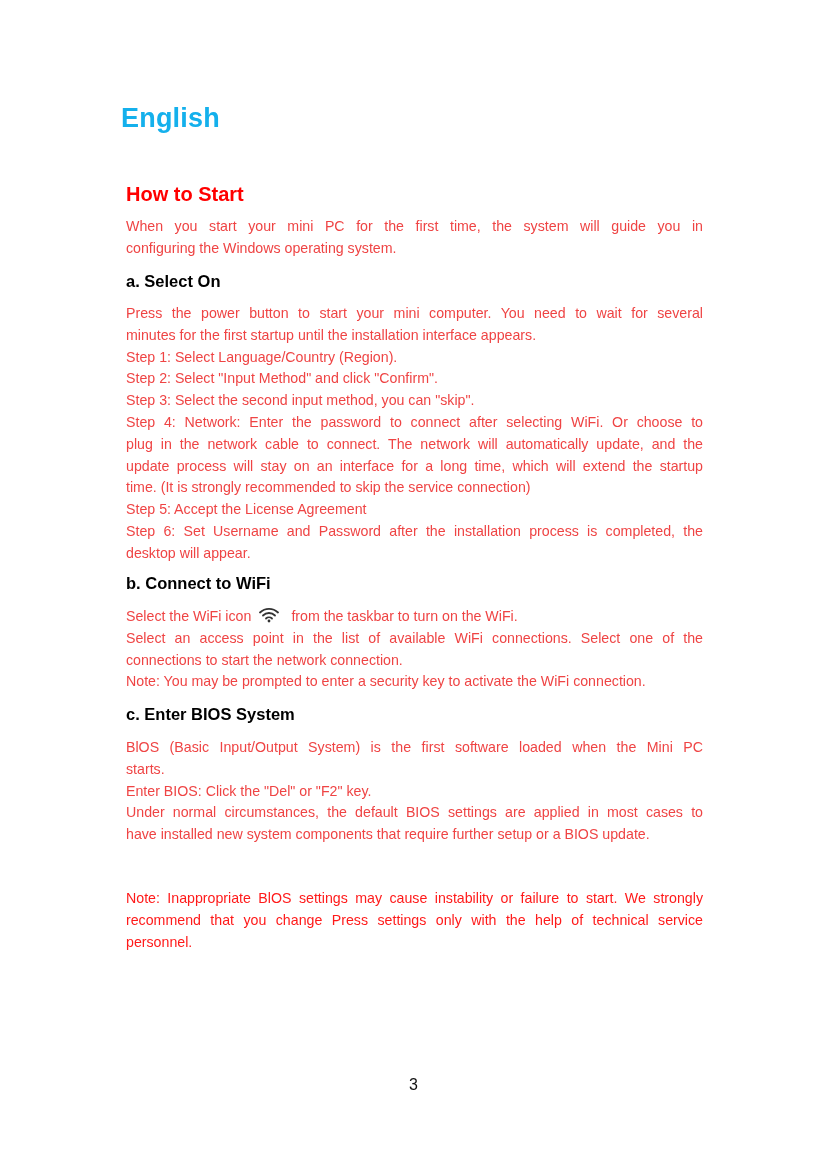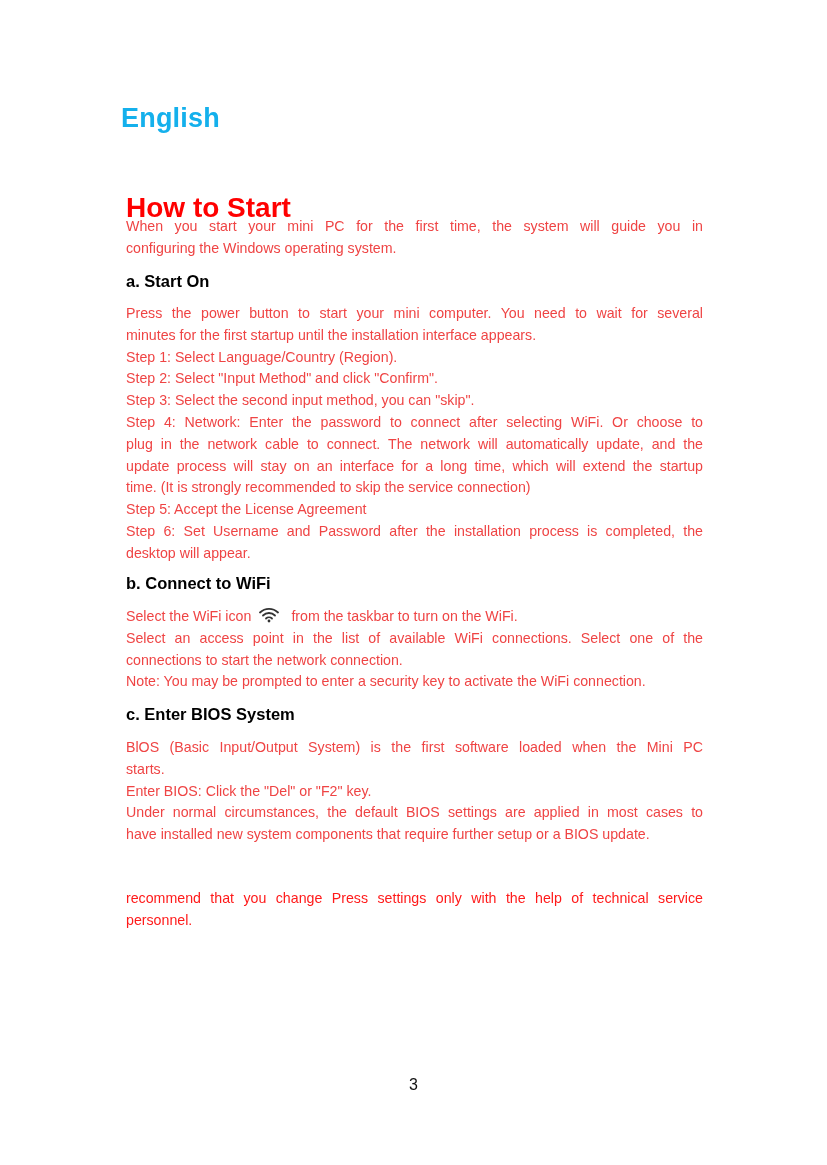--- a/index.html
+++ b/index.html
@@ -1,20 +1,20 @@
 <!DOCTYPE html>
 <html><head>
   <meta charset="utf-8">
   <style>
     html, body { margin: 0; padding: 0; background: #ffffff; }
     body { width: 827px; height: 1165px; position: relative; overflow: hidden;
            font-family: "Liberation Sans", sans-serif; color: #000; }
     .page { position: absolute; left: 0; top: 0; width: 808px; height: 1165px; }
     .lang-title { position: absolute; left: 121px; top: 103px; font-size: 27px; font-weight: bold; color: #14b0ec; letter-spacing: 0.2px; }
-    .section-title { position: absolute; left: 126px; top: 192px; font-size: 28px; font-weight: bold; color: #ff0000; }
+    .section-title { position: absolute; left: 126px; top: 183px; font-size: 20px; font-weight: bold; color: #ff0000; }
     .sub-title { position: absolute; left: 126px; font-size: 16.5px; font-weight: bold; color: #000; }
     .para { position: absolute; left: 126px; width: 577px; font-size: 14.2px; line-height: 21.8px; color: #ef4444; }
     .para .line { display: block; white-space: nowrap; }
     .para .line.j { text-align: justify; text-align-last: justify; white-space: normal; }
     .note { color: #ff1a1a; }
     .wifi-icon { display: inline-block; width: 20px; height: 16px; vertical-align: -2px; margin: 0 12px 0 8px; }
     .page-number { position: absolute; left: 0; width: 827px; top: 1076px; text-align: center; font-size: 16px; color: #111; }
   </style>
 </head>
 <body>
@@ -23,21 +23,21 @@
 
   <div class="lang-title">English</div>
 
   <div class="section-title">How to Start</div>
 
   <div class="para" style="top:216px;">
     <span class="line j">When you start your mini PC for the first time, the system will guide you in</span>
     <span class="line">configuring the Windows operating system.</span>
   </div>
 
-  <div class="sub-title" style="top:272px;">a. Start On</div>
+  <div class="sub-title" style="top:272px;">a. Select On</div>
 
   <div class="para" style="top:303px;">
     <span class="line j">Press the power button to start your mini computer. You need to wait for several</span>
     <span class="line">minutes for the first startup until the installation interface appears.</span>
     <span class="line">Step 1: Select Language/Country (Region).</span>
     <span class="line">Step 2: Select "Input Method" and click "Confirm".</span>
     <span class="line">Step 3: Select the second input method, you can "skip".</span>
     <span class="line j">Step 4: Network: Enter the password to connect after selecting WiFi. Or choose to</span>
     <span class="line j">plug in the network cable to connect. The network will automatically update, and the</span>
     <span class="line j">update process will stay on an interface for a long time, which will extend the startup</span>
@@ -69,18 +69,19 @@
 
   <div class="para" style="top:737px;">
     <span class="line j">BlOS (Basic Input/Output System) is the first software loaded when the Mini PC</span>
     <span class="line">starts.</span>
     <span class="line">Enter BIOS: Click the "Del" or "F2" key.</span>
     <span class="line j">Under normal circumstances, the default BIOS settings are applied in most cases to</span>
     <span class="line">have installed new system components that require further setup or a BIOS update.</span>
   </div>
 
   <div class="para note" style="top:888px;">
+    <span class="line j">Note: Inappropriate BlOS settings may cause instability or failure to start. We strongly</span>
     <span class="line j">recommend that you change Press settings only with the help of technical service</span>
     <span class="line">personnel.</span>
   </div>
 
   <div class="page-number">3</div>
 </div>
 
 </body></html>

